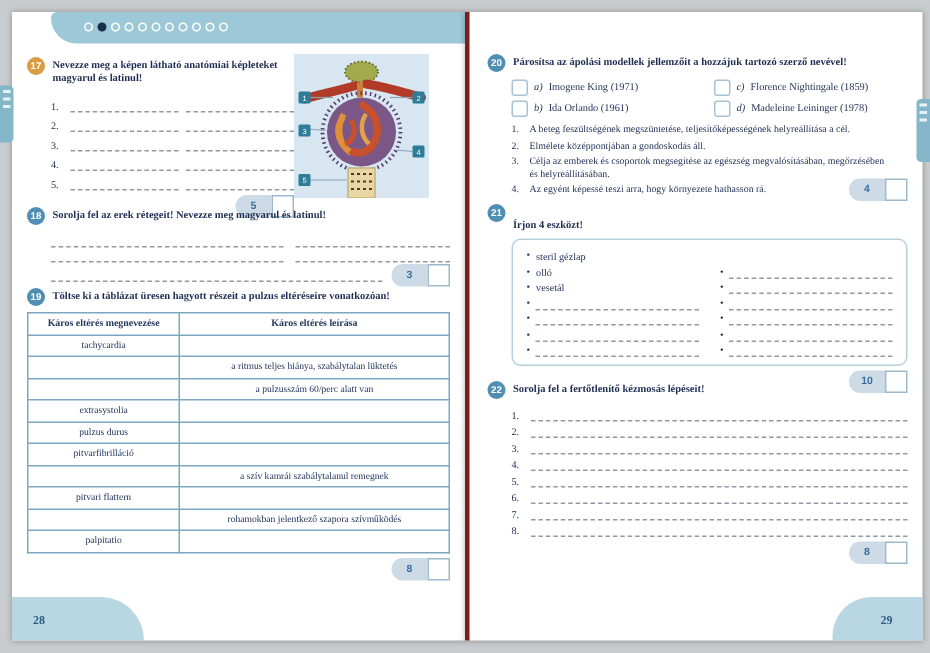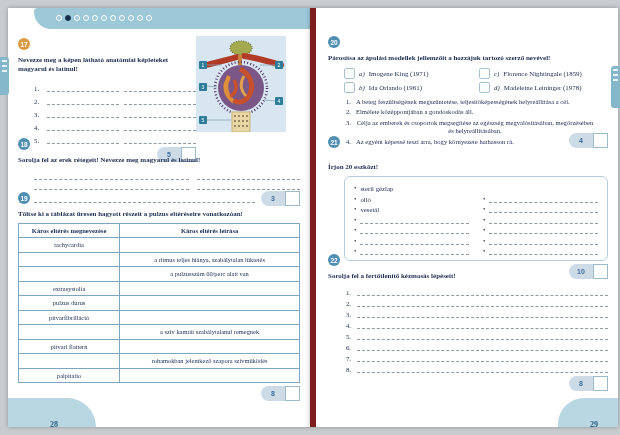--- a/index.html
+++ b/index.html
@@ -1,44 +1,44 @@
 <!DOCTYPE html>
 <html><head>
 <meta charset="utf-8">
 <style>
   html,body{margin:0;padding:0;}
   body{width:620px;height:435px;position:relative;background:#c9ccce;overflow:hidden;
        font-family:"Liberation Serif",serif;color:#1d2d52;}
   .page{position:absolute;top:8px;height:419px;width:302px;background:#ffffff;
         box-shadow:0 0 4px rgba(0,0,0,.3);}
-  .page.left{left:8px;} .page.right{left:310px;border-left:6px solid #7f1d1d;text-align:center;}
+  .page.left{left:8px;} .page.right{left:310px;border-left:3px solid #7f1d1d;}
 
   
   .banner{position:absolute;top:0;left:26px;right:0;height:21px;background:#9dc8d7;
           border-bottom-left-radius:26px;border-top-left-radius:6px;}
   .dots{position:absolute;left:22px;top:7px;display:flex;gap:3px;}
   .dot{width:6px;height:6px;border-radius:50%;border:1px solid #ffffff;box-sizing:border-box;}
   .dot.active{background:#16304c;border-color:#16304c;}
 
   
   .chapter-tab{position:absolute;width:9px;background:#85b7ca;z-index:5;}
   .chapter-tab.l{left:0;top:57px;height:38px;border-radius:0 3px 3px 0;}
   .chapter-tab.r{right:0;top:66px;height:42px;border-radius:3px 0 0 3px;}
   .chapter-tab i{display:block;width:5px;height:2px;background:#e8f2f6;margin:3px auto 0;}
 
   
   .wedge{position:absolute;bottom:0;height:29px;background:#b9d6e3;}
   .wedge.bl{left:0;width:88px;border-top-right-radius:30px;}
   .wedge.br{right:0;width:60px;border-top-left-radius:26px;}
-  .pagenum{position:absolute;font:bold 8px "Liberation Serif",serif;color:#2a5d80;top:22px;margin-left:28px;}
+  .pagenum{position:absolute;font:bold 8px "Liberation Serif",serif;color:#2a5d80;top:11px;}
   .wedge.bl .pagenum{left:14px;} .wedge.br .pagenum{right:20px;}
 
   
   .ex{position:absolute;}
-  .ex-head{display:flex;gap:5px;align-items:flex-start;flex-direction:column;}
+  .ex-head{display:flex;gap:5px;align-items:flex-start;}
   .badge{flex:0 0 auto;width:12px;height:12px;border-radius:50%;background:#4f8fb4;color:#fff;
          font:bold 6.5px "Liberation Sans",sans-serif;display:flex;align-items:center;justify-content:center;}
   .badge.orange{background:#d99c43;}
   .ex-title{font-weight:bold;font-size:7px;line-height:1.25;padding-top:1px;}
   .blank{border-bottom:1px dashed #8e9aa6;height:8px;}
 
   
   .score{display:flex;align-items:center;}
   .score-num{background:#cddbe6;color:#3a6d9e;font:bold 7px "Liberation Sans",sans-serif;
              width:24px;height:15px;border-radius:8px 0 0 8px;display:flex;align-items:center;justify-content:center;}
@@ -335,21 +335,21 @@
       <span class="score-num">4</span>
       <span class="score-box"></span>
     </div>
   </div>
 
   <div class="ex" style="left:12px;top:128px;width:280px;">
     <div class="ex-head">
       <span class="badge">21</span>
       <span class="ex-title">
         <br>
-        <span>Írjon 20 eszközt!</span>
+        <span>Írjon 4 eszközt!</span>
       </span>
     </div>
     <div class="toolbox">
       <div class="toolcol">
         <div class="tool-row">
             <span class="b">•</span>
             <span>steril gézlap</span>
           </div>
         <div class="tool-row">
             <span class="b">•</span>

